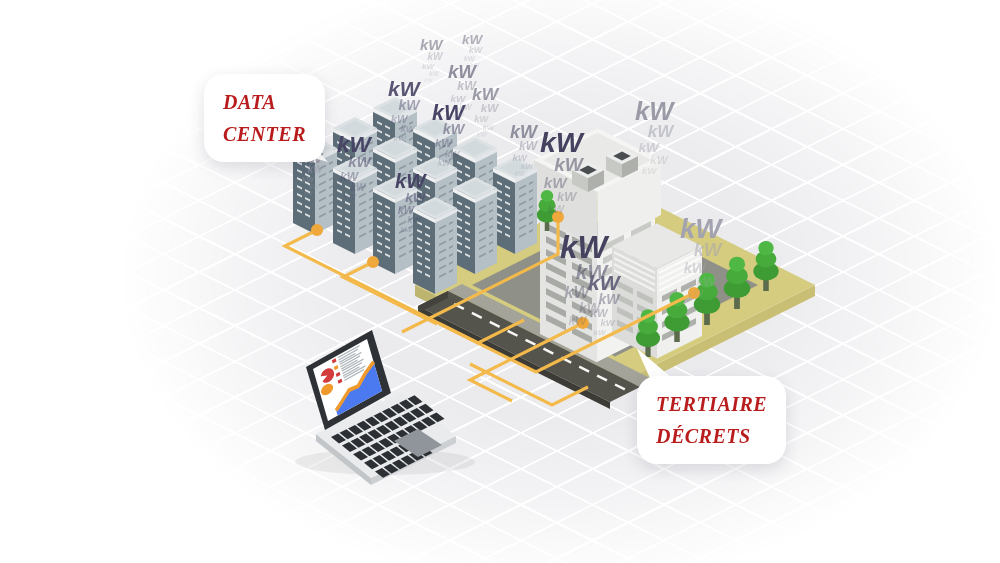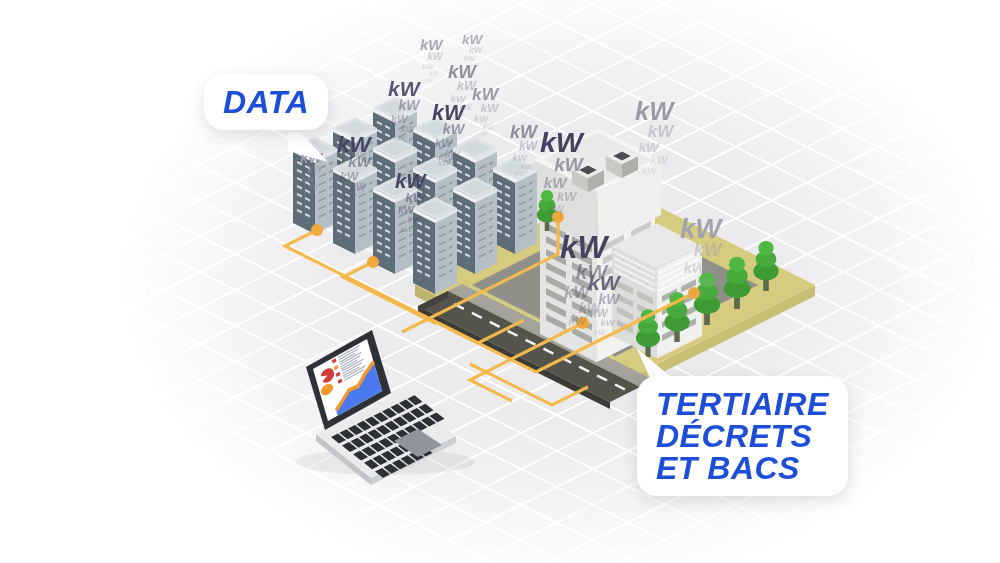--- a/index.html
+++ b/index.html
@@ -14,22 +14,22 @@
     -webkit-mask-image:radial-gradient(ellipse closest-side at 50% 48%, #000 45%, rgba(0,0,0,.55) 72%, transparent 98%);
             mask-image:radial-gradient(ellipse closest-side at 50% 48%, #000 45%, rgba(0,0,0,.55) 72%, transparent 98%);
   }
   #scene-svg{position:absolute;left:0;top:0;}
   .net-line{fill:none;stroke:#f3b94a;stroke-width:3.2;}
   .net-node{fill:#efa83b;}
   .kw-t{font-family:"Liberation Sans",sans-serif;font-weight:bold;font-style:italic;fill:currentColor;}
   
   .bubble{position:absolute;background:#fff;border-radius:20px;padding:12px 19px;
     box-shadow:0 5px 16px rgba(40,40,70,.14);z-index:10;}
-  .bubble .ln{display:block;font-weight:bold;font-style:italic;font-size:32px;line-height:32px;
-    color:#1d4ed8;letter-spacing:.5px;white-space:nowrap;}
+  .bubble .ln{display:block;font-weight:bold;font-style:italic;font-size:20px;line-height:32px;
+    color:#b91c1c;letter-spacing:.5px;white-space:nowrap;font-family:Liberation Serif, serif;}
   .tail{position:absolute;background:#fff;z-index:9;}
   #tail-dc{left:288px;top:132px;width:40px;height:34px;
     clip-path:polygon(0 0,30% 0,100% 88%,0 55%);}
   #tail-dt{left:633px;top:348px;width:46px;height:46px;
     clip-path:polygon(8% 0,100% 78%,52% 100%);}
 </style>
 </head>
 <body>
 
 <div id="canvas">
@@ -324,21 +324,21 @@
         <use href="#sym-kw" transform="translate(560,258) scale(1.05)" style="color:#45425f"></use>
         <use href="#sym-kw" transform="translate(420,50) scale(0.5)" style="color:#a8a8b2"></use>
         <use href="#sym-kw" transform="translate(462,44) scale(0.45)" style="color:#b0b0ba"></use>
         <use href="#sym-kw" transform="translate(588,290) scale(0.7)" style="color:#6a6781"></use>
       </g>
   </svg>
 
   <div class="tail" id="tail-dc"></div>
   <div class="bubble" style="left:204px;top:74px;">
     <span class="ln">DATA</span>
+    <span class="ln">CENTER</span>
   </div>
 
   <div class="tail" id="tail-dt"></div>
   <div class="bubble" style="left:637px;top:376px;">
     <span class="ln">TERTIAIRE</span>
     <span class="ln">DÉCRETS</span>
-    <span class="ln">ET BACS</span>
   </div>
 </div>
 
 </body></html>

